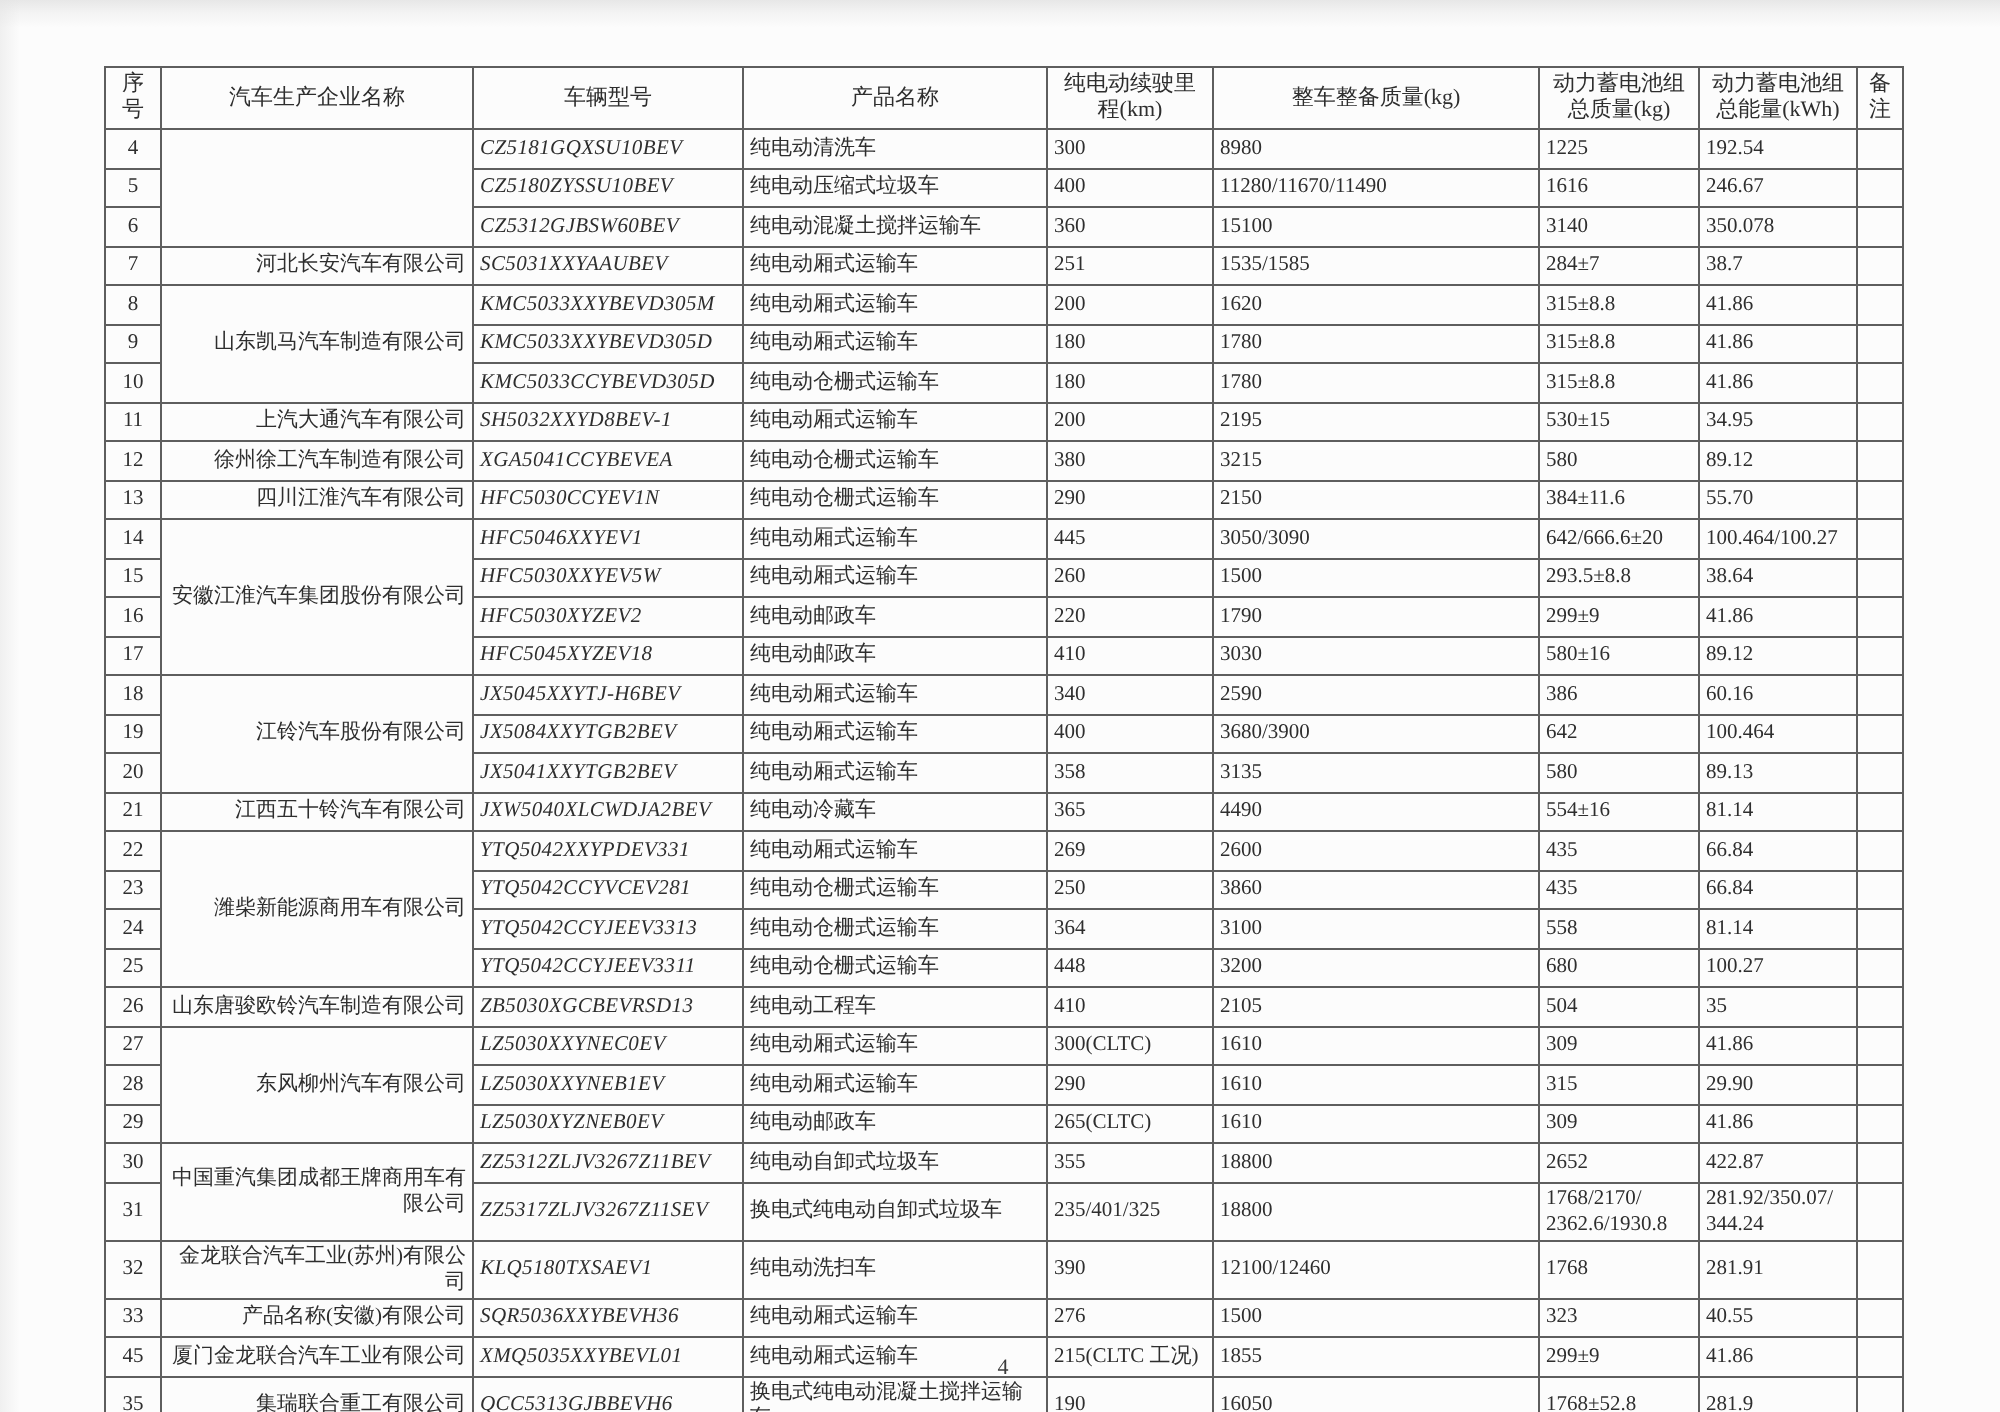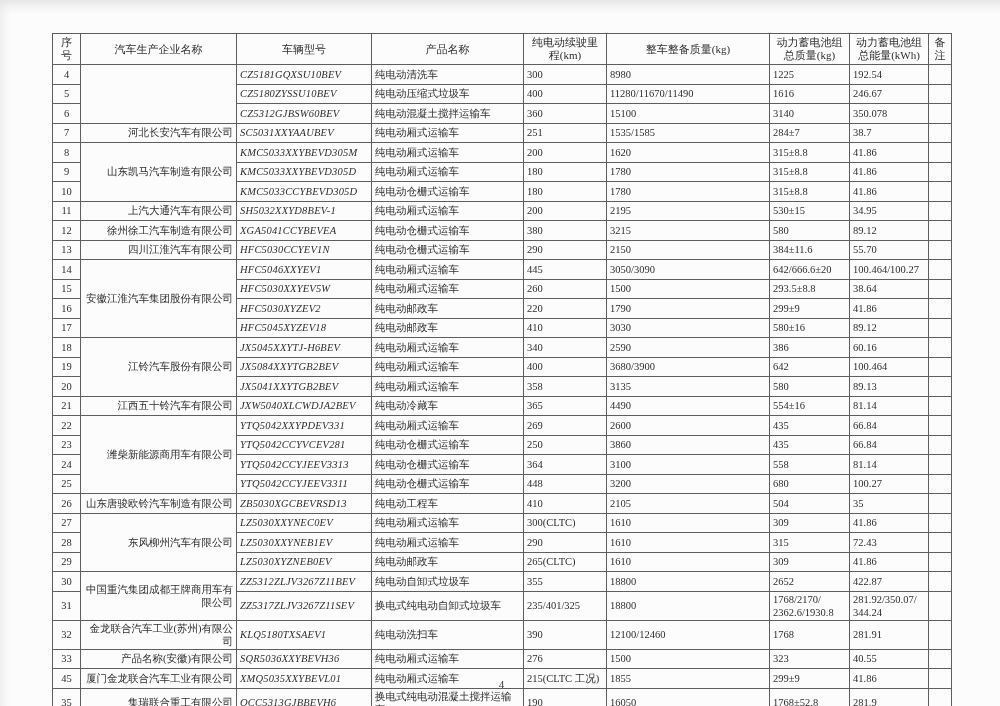--- a/index.html
+++ b/index.html
@@ -337,21 +337,21 @@
         <td class="c-benergy">41.86</td>
         <td class="c-remark"></td>
       </tr>
       <tr>
         <td class="c-no">28</td>
         <td class="c-model">LZ5030XXYNEB1EV</td>
         <td class="c-product">纯电动厢式运输车</td>
         <td class="c-range">290</td>
         <td class="c-curb">1610</td>
         <td class="c-bmass">315</td>
-        <td class="c-benergy">72.43</td>
+        <td class="c-benergy">29.90</td>
         <td class="c-remark"></td>
       </tr>
       <tr>
         <td class="c-no">29</td>
         <td class="c-model">LZ5030XYZNEB0EV</td>
         <td class="c-product">纯电动邮政车</td>
         <td class="c-range">265(CLTC)</td>
         <td class="c-curb">1610</td>
         <td class="c-bmass">309</td>
         <td class="c-benergy">41.86</td>

